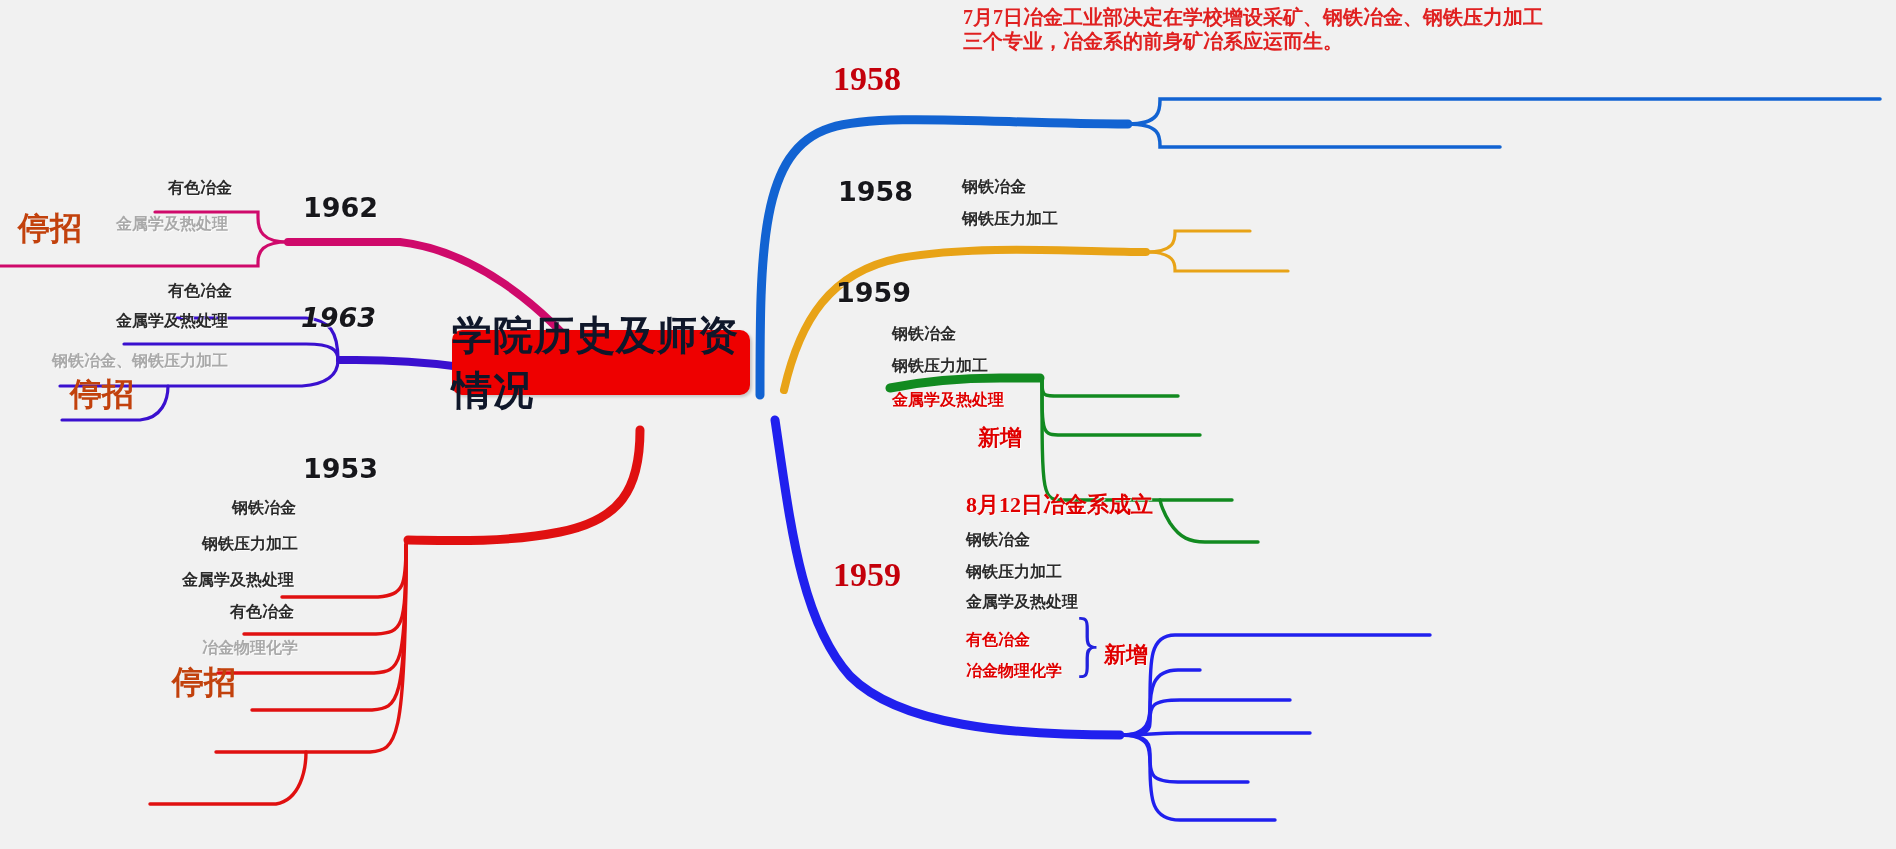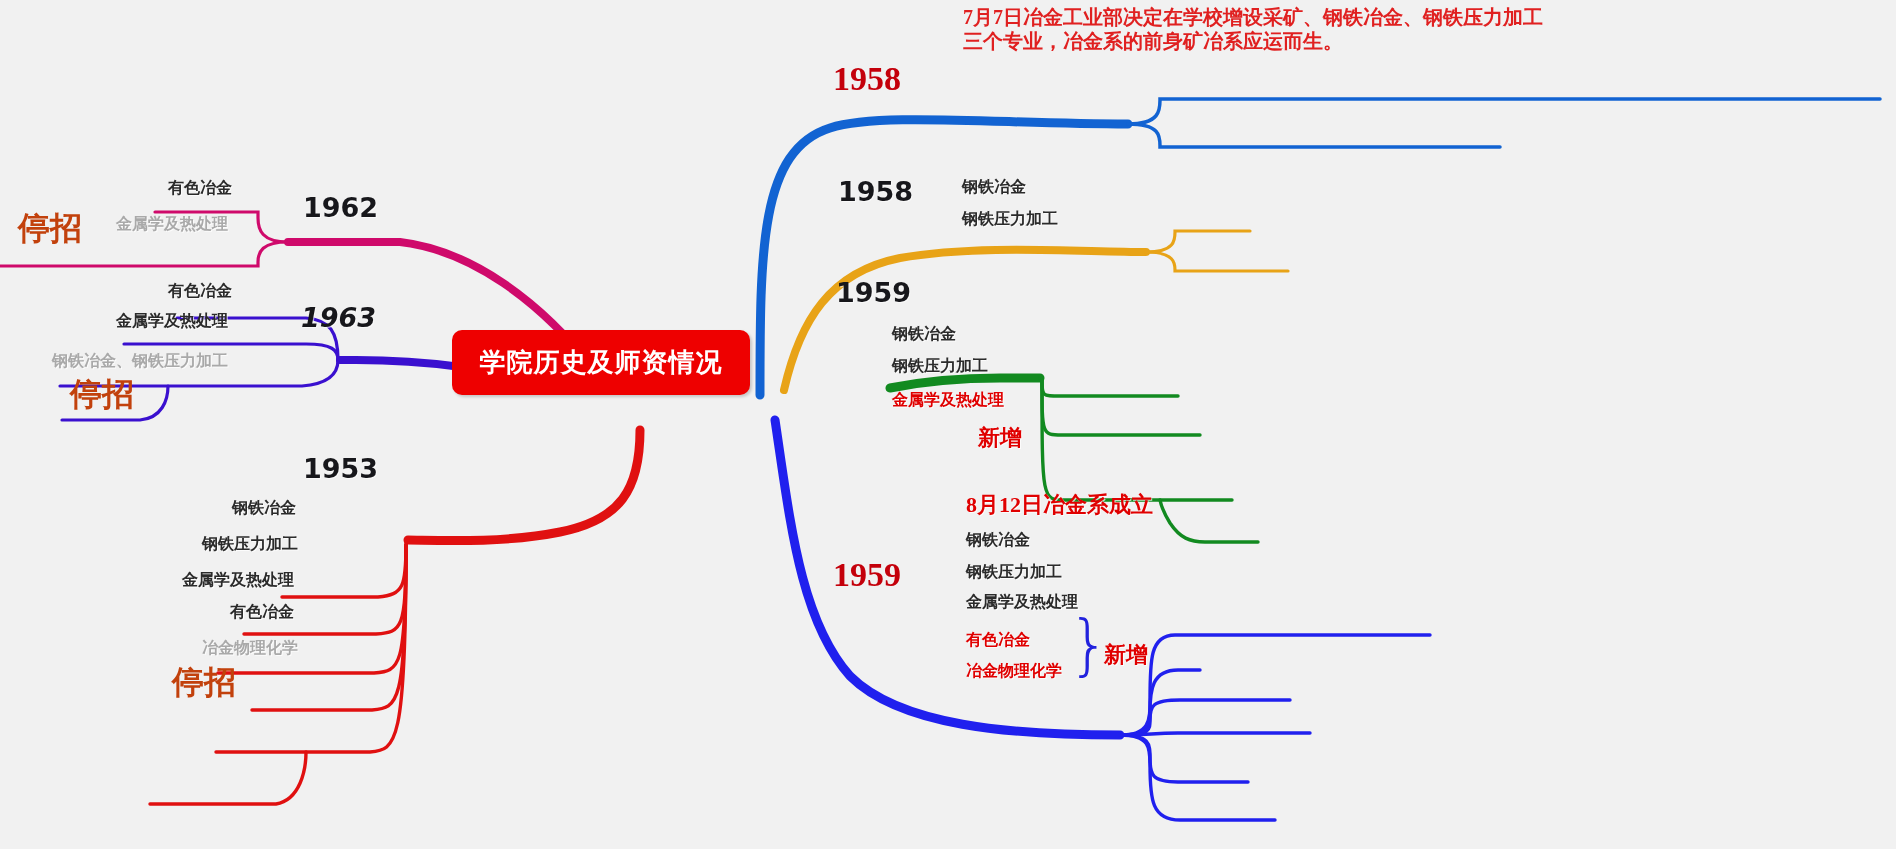--- a/index.html
+++ b/index.html
@@ -12,24 +12,24 @@
   }
   #canvas{position:absolute;left:0;top:0;width:1896px;height:849px;}
   svg#wires{position:absolute;left:0;top:0;width:1896px;height:849px;pointer-events:none;}
   .lbl{position:absolute;white-space:nowrap;line-height:1;}
 
   
   .center-node{
     position:absolute;
     background:#ee0000;
     border-radius:10px;
-    color:#ffffff;
+    color:#0f172a;
     font-family:"DejaVu Sans","Liberation Sans",sans-serif;
     font-weight:bold;
-    font-size:26px;
+    font-size:40px;
     letter-spacing:1px;
     display:flex;align-items:center;justify-content:center;
     box-shadow:2px 2px 3px rgba(0,0,0,.18);
   }
 
   
   .year-blk{
     font-family:"DejaVu Sans","Liberation Sans",sans-serif;
     font-weight:bold;font-size:27px;color:#17171b;
     text-shadow:1px 1px 0 rgba(255,255,255,.6);

